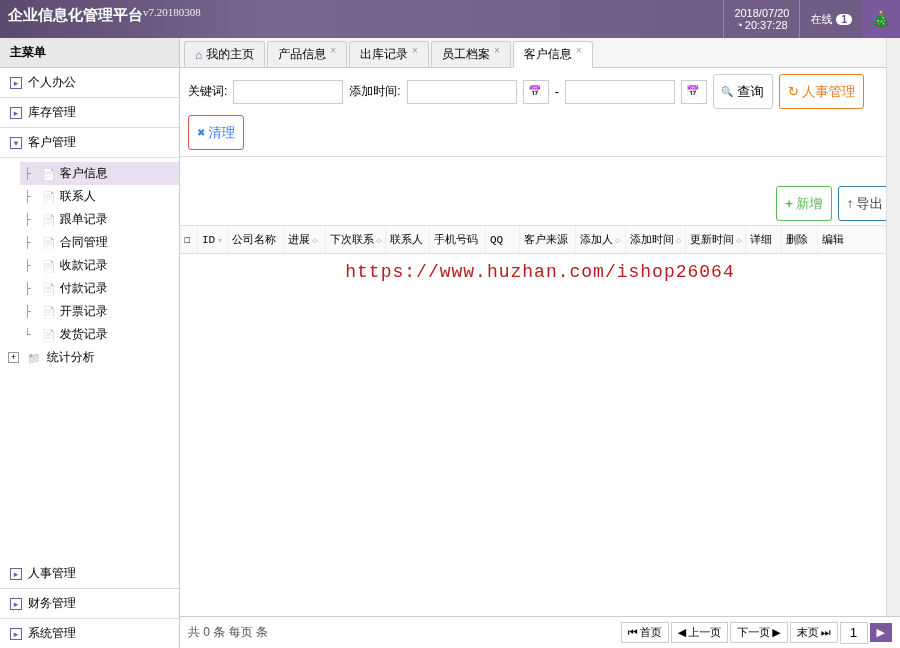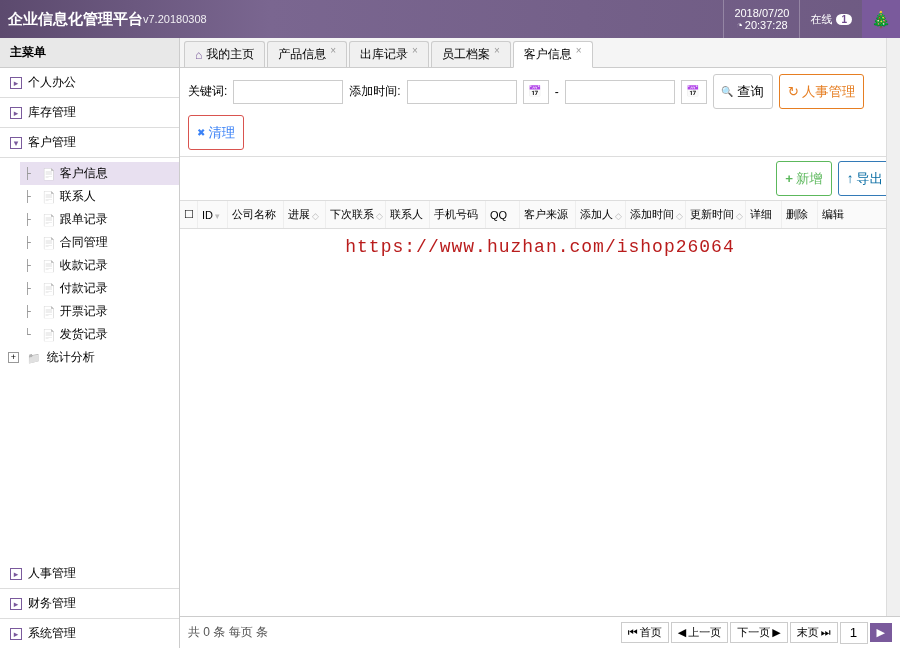--- a/index.html
+++ b/index.html
@@ -1,19 +1,19 @@
 <!DOCTYPE html>
 <html><head>
 <meta charset="utf-8">
 <style>
 * { margin:0; padding:0; box-sizing:border-box; }
 body { font-family:"Microsoft YaHei",Arial,sans-serif; font-size:12px; background:#fff; width:900px; height:648px; overflow:hidden; position:relative; }
-.header { height:38px; background:linear-gradient(to right,#5c4a6e 0%,#7a6690 30%,#6e5a82 100%); color:#fff; display:flex; align-items:center; padding:16px 8px; position:relative; }
+.header { height:38px; background:linear-gradient(to right,#5c4a6e 0%,#7a6690 30%,#6e5a82 100%); color:#fff; display:flex; padding:6px 8px; position:relative; }
 .header-title { font-size:15px; font-weight:bold; }
-.header-ver { font-size:11px; font-weight:normal; opacity:.9; }
+.header-ver { font-size:11px; font-weight:normal; opacity:.9;font-family:Liberation Serif, serif; }
 .header-right { position:absolute; right:0; top:0; height:38px; display:flex; align-items:stretch; }
 .hr-box { border-left:1px solid rgba(255,255,255,.25); display:flex; flex-direction:column; justify-content:center; align-items:center; padding:0 10px; font-size:11px; }
 .hr-box.row { flex-direction:row; gap:4px; }
 .online-badge { background:#fff; color:#6e4a8c; border-radius:8px; padding:0 5px; font-size:10px; font-weight:bold; }
 .hr-icon { width:38px; display:flex; align-items:center; justify-content:center; background:#7a5a9c; }
 .tree-glyph::before { content:"🎄"; font-size:16px; }
 .clock-glyph::before { content:"◔"; margin-right:2px; }
 .chev-down::after { content:" ▾"; font-size:10px; }
 
 .main { display:flex; height:610px; }
@@ -44,26 +44,26 @@
 .cal-btn { border:1px solid #ccc; background:#fff; width:26px; height:24px; display:inline-flex; align-items:center; justify-content:center; color:#c08; }
 .cal-btn::before { content:"📅"; font-size:11px; filter:hue-rotate(280deg); }
 .btn { border:1px solid #ccc; padding:3px 8px; background:#fff; cursor:pointer; display:inline-flex; align-items:center; gap:3px; height:35px; border-radius:3px; }
 .btn.search::before { content:"🔍"; font-size:10px; }
 .btn.orange { color:#e67e22; border-color:#e67e22; }
 .btn.orange::before { content:"↻"; }
 .btn.red { color:#3b82f6; border-color:#d9534f; }
 .btn.red::before { content:"✖"; font-size:10px; }
 .btn.green { color:#5cb85c; border-color:#5cb85c; }
 .btn.green::before { content:"+"; font-weight:bold; }
-.btn.blue { color:#0369a1; border-color:#337ab7; }
+.btn.blue { color:#404040; border-color:#337ab7; }
 .btn.blue::before { content:"↑"; }
-.toolbar-row2 { padding:4px 8px; border-bottom:1px solid #ddd; display:flex; justify-content:flex-end; gap:6px; }
+.toolbar-row2 { padding:4px 8px; border-bottom:1px solid #ddd; display:flex; justify-content:flex-end; gap:6px;margin-top:25px; }
 
 .grid-head { display:flex; border-bottom:1px solid #ddd; background:#fafafa; }
-.gh { padding:6px 4px; border-right:1px solid #eee; font-size:11px; white-space:nowrap; display:flex; align-items:center; gap:2px; }
+.gh { padding:6px 4px; border-right:1px solid #eee; font-size:11px; white-space:nowrap; display:flex; align-items:center; gap:2px;font-family:Liberation Mono, monospace; }
 .gh .sort::after { content:"◇"; color:#bbb; font-size:9px; }
 .gh .sort-on { color:#c08; }
 .gh .sort-on::after { content:"▾"; }
 .gh .chk-col::before { content:"☐"; }
 
 .grid-body { flex:1; position:relative; background:#fff; }
 .watermark { position:absolute; top:8px; left:50%; transform:translateX(-50%); color:#b91c1c; font-family:"Courier New",monospace; font-size:18px; letter-spacing:1px; pointer-events:none; }
 .right-scroll-hint { position:absolute; right:0; top:0; bottom:32px; width:14px; background:#f0f0f0; border-left:1px solid #ddd; }
 
 .footer { height:32px; border-top:1px solid #ccc; display:flex; align-items:center; justify-content:space-between; padding:0 8px; font-size:12px; color:#555; }

